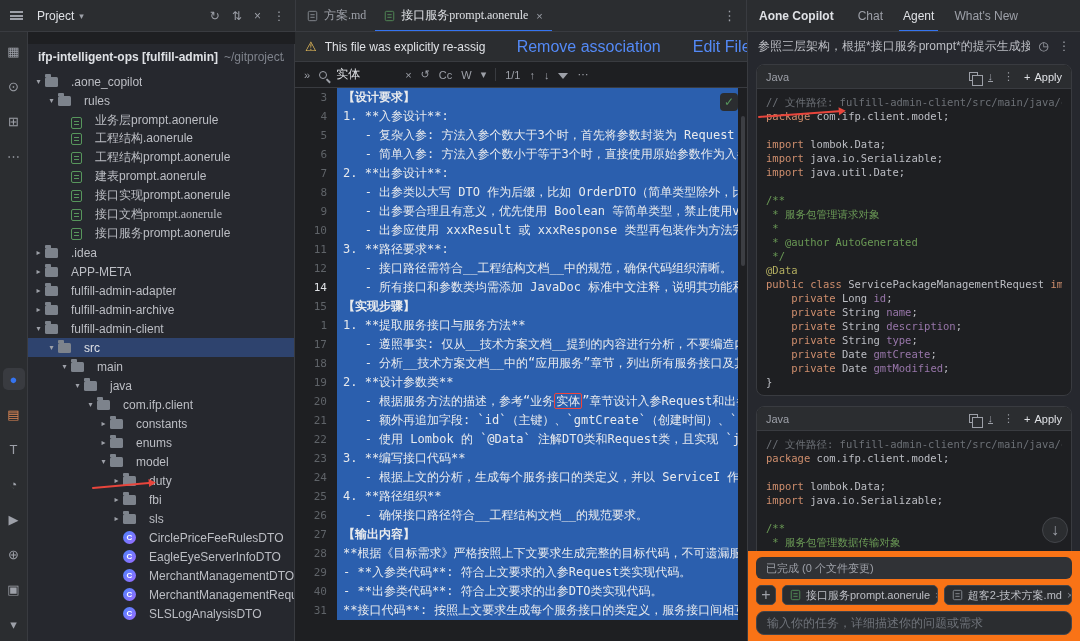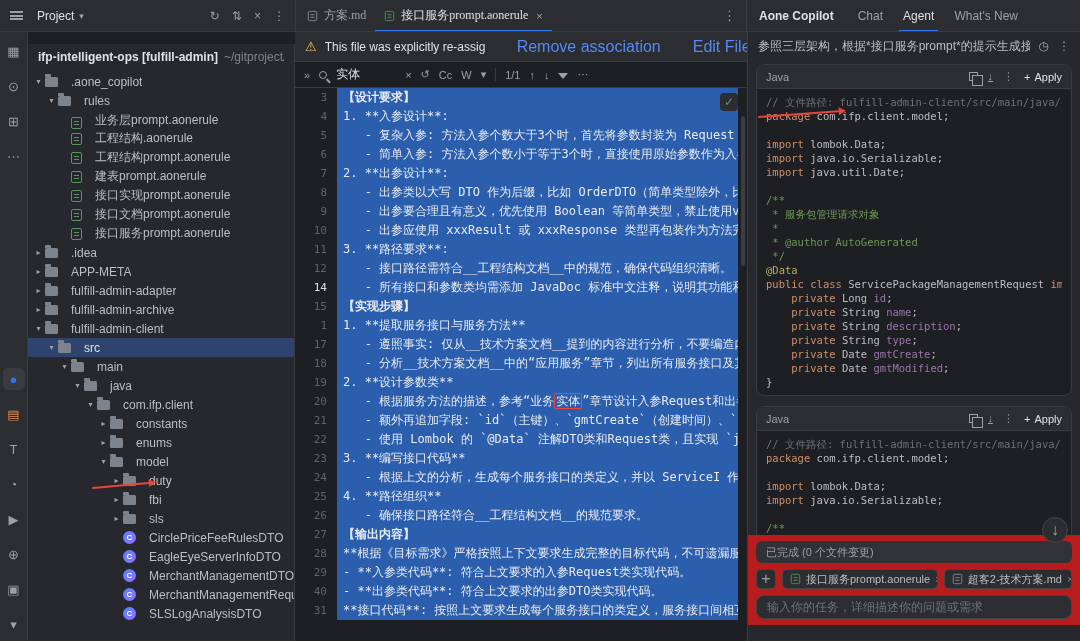--- a/index.html
+++ b/index.html
@@ -102,21 +102,21 @@
   .i-copy::after{content:"";position:absolute;left:2px;top:2px;width:9px;height:9px;border:1px solid #9da0a8;background:#2b2d30;}
   .i-ins{border-bottom:1px solid #9da0a8;line-height:10px;cursor:pointer;}
   .kb{cursor:pointer;}
   .apply{color:#dfe1e5;display:flex;gap:4px;align-items:center;cursor:pointer;font-size:11px;}
   .cb-code{padding:6px 9px;font-family:"DejaVu Sans Mono",monospace;font-size:10.5px;line-height:14px;}
   .cline{white-space:pre;overflow:hidden;height:14px;}
   .tok-c{color:#6c7076;}.tok-k{color:#cf8e6d;}.tok-p{color:#bcbec4;}.tok-d{color:#6a9955;}
   .tok-a{color:#b3ae60;}.tok-f{color:#9876aa;}
   .scrolldown{position:absolute;right:12px;bottom:98px;width:26px;height:26px;border-radius:50%;background:#2b2d30;border:1px solid #43454a;
               display:flex;align-items:center;justify-content:center;color:#9da0a8;z-index:6;cursor:pointer;}
-  .cp-footer{position:absolute;left:0;right:0;bottom:16px;background:#b91c1c;padding:6px 8px;z-index:5;}
+  .cp-footer{position:absolute;left:0;right:0;bottom:0;background:#f97316;padding:6px 8px;z-index:5;}
   .cp-status{height:22px;background:#303236;border-radius:6px;display:flex;align-items:center;padding:0 10px;font-size:11px;color:#9da0a8;margin-bottom:6px;cursor:pointer;}
   .cp-chips{display:flex;gap:6px;align-items:center;margin-bottom:6px;}
   .chip{display:flex;align-items:center;gap:5px;height:20px;padding:0 7px;border:1px solid #43454a;border-radius:5px;font-size:11px;color:#bcbec4;background:#2b2d30;white-space:nowrap;overflow:hidden;cursor:pointer;}
   .chip .x{color:#7f838c;}
   .chip-add{width:20px;height:20px;flex:none;border:1px solid #43454a;border-radius:5px;display:flex;align-items:center;justify-content:center;color:#9da0a8;background:#2b2d30;cursor:pointer;}
   .cp-input{width:100%;height:24px;background:#2b2d30;border:1px solid #43454a;border-radius:8px;color:#dfe1e5;font-size:12px;padding:0 10px;outline:none;font-family:"Liberation Sans",sans-serif;}
   .cp-input::placeholder{color:#6f737a;}
 
   
   .red-arrow{position:absolute;height:2px;background:var(--arrow);border-radius:1px;z-index:8;transform-origin:left center;}
@@ -219,21 +219,21 @@
         <div class="trow" style="padding-left: 30px;">
           <span class="chev"></span>
           <span class="fi fi-rule"></span>
           <span class="tlabel">建表prompt.aonerule</span>
         </div>
         <div class="trow" style="padding-left: 30px;">
           <span class="chev"></span>
           <span class="fi fi-rule"></span>
           <span class="tlabel">接口实现prompt.aonerule</span>
         </div>
-        <div class="trow" style="padding-left: 30px;">
+        <div class="trow" style="padding-left: 30px; font-family: Liberation Serif, serif;">
           <span class="chev"></span>
           <span class="fi fi-rule"></span>
           <span class="tlabel">接口文档prompt.aonerule</span>
         </div>
         <div class="trow" style="padding-left: 30px;">
           <span class="chev"></span>
           <span class="fi fi-rule"></span>
           <span class="tlabel">接口服务prompt.aonerule</span>
         </div>
         <div class="trow" style="padding-left: 4px;">

